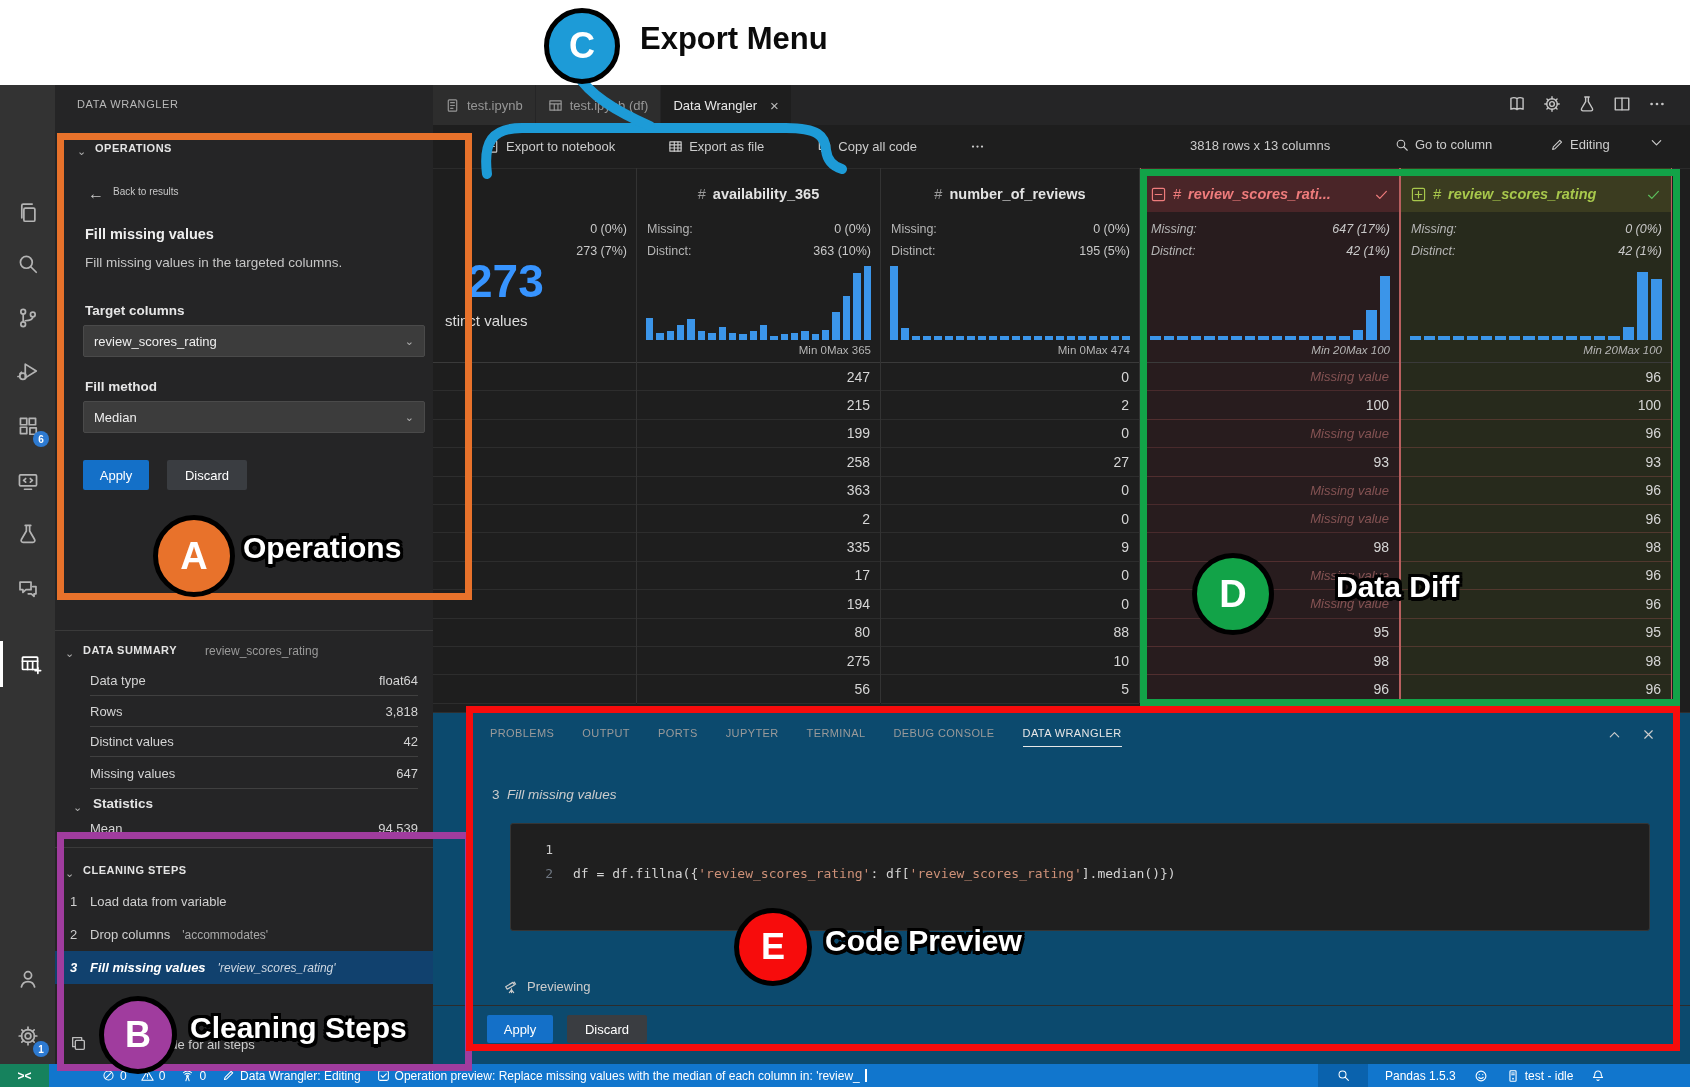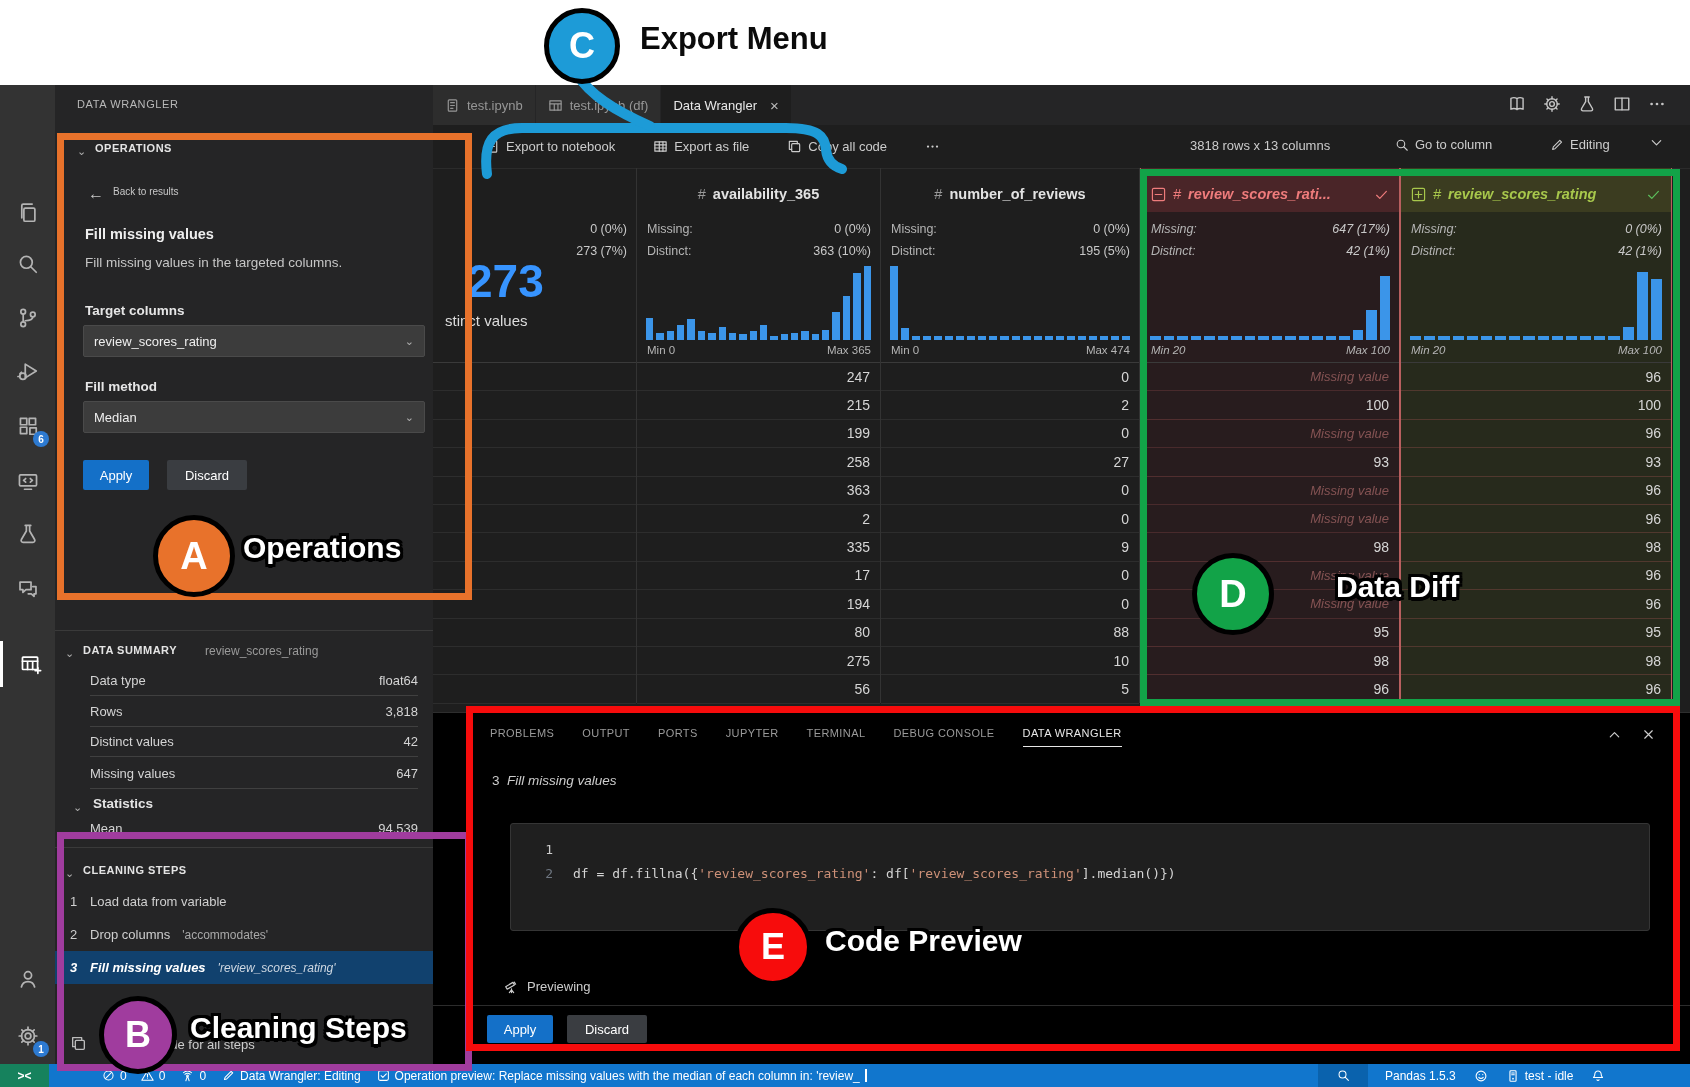--- a/index.html
+++ b/index.html
@@ -39,39 +39,39 @@
   
   .gridcol{position:absolute;top:168px;height:535px;box-sizing:border-box;}
   .gc-sep{border-right:1px solid #333333;}
   .gc-name{position:absolute;left:0;right:0;top:12px;height:28px;display:flex;align-items:center;justify-content:center;
            font-size:14.5px;font-weight:bold;color:#e3e3e3;gap:7px;}
   .gc-hash{color:#9a9a9a;font-weight:normal;}
   .gc-stat{position:absolute;left:10px;right:9px;display:flex;justify-content:space-between;font-size:12.5px;color:#c8c8c8;text-align:right;}
   .gc-stat .lbl{color:#b5b5b5;}
   .hist{position:absolute;left:9px;right:9px;top:98px;height:74px;display:flex;align-items:flex-end;gap:3px;}
   .hist .bar{flex:1;background:#3b95e9;}
-  .minmax{position:absolute;left:10px;right:9px;top:176px;display:flex;justify-content:space-between;font-size:11.5px;color:#b5b5b5;}
+  .minmax{position:absolute;left:10px;right:9px;top:176px;display:flex;justify-content:flex-end;font-size:11.5px;color:#b5b5b5;}
   .cells{position:absolute;left:0;right:0;top:194px;border-top:1px solid #3a3a3a;}
   .cell{height:27.4px;border-bottom:1px solid #2d2d2d;display:flex;align-items:center;justify-content:flex-end;
         padding-right:10px;font-size:14px;color:#d6d6d6;}
   .col-removed{background:#281c1e;border-left:1px solid #b85f5f;border-right:1px solid #b85f5f;}
   .col-removed .dhead{position:absolute;left:0;right:0;top:0;height:44px;background:#4a2528;}
   .col-removed .gc-name{color:#ef7c7c;justify-content:flex-start;padding:0 10px;font-style:italic;}
   .col-removed .cell{border-bottom:1px solid rgba(190,95,95,.28);padding-left:16px;}
   .col-added{background:#272a1c;border-left:1px solid #b85f5f;border-right:1px solid #b85f5f;}
   .col-added .dhead{position:absolute;left:0;right:0;top:0;height:44px;background:#3b3c20;}
   .col-added .gc-name{color:#a8c84c;justify-content:flex-start;padding:0 10px;font-style:italic;}
   .col-added .cell{border-bottom:1px solid rgba(190,95,95,.28);}
   .dstat{font-style:italic;}
   .missingcell{font-style:italic;color:#9b6060;opacity:.8;font-size:13px;}
   .tooltip273{position:absolute;left:445px;top:258px;z-index:5;}
   .tt-big{font-size:46px;font-weight:bold;color:#3794ff;padding-left:22px;line-height:1;}
   .tt-lbl{font-size:15px;color:#dddddd;margin-top:8px;}
   
-  .bpanel{position:absolute;left:433px;top:712px;width:1257px;height:352px;background:#000000;border-top:1px solid #2e2e2e;}
+  .bpanel{position:absolute;left:433px;top:712px;width:1257px;height:352px;background:#0c4a6e;border-top:1px solid #2e2e2e;}
   .bp-tabs{position:absolute;left:57px;top:14px;display:flex;gap:28px;font-size:11px;letter-spacing:.4px;color:#9a9a9a;}
   .bp-tab{padding-bottom:7px;}
   .bp-tab.active{color:#e7e7e7;border-bottom:1.5px solid #e7e7e7;}
   .codebox{position:absolute;left:77px;top:110px;right:40px;height:106px;background:#1f1f1f;border:1px solid #353535;border-radius:3px;}
   .codeline{display:flex;font-family:"DejaVu Sans Mono",monospace;font-size:13px;line-height:24px;}
   .lnum{width:42px;text-align:right;padding-right:20px;color:#6e7681;flex:none;}
   .lnum.first{color:#cccccc;}
   .seg-comment{color:#6a9955;}
   .seg-code{color:#d4d4d4;}
   .seg-string{color:#ce9178;}
@@ -307,21 +307,21 @@
       <span>
         <svg class="icon" width="18" height="18" viewBox="0 0 16 16" fill="none" stroke="currentColor" stroke-width="1.25" stroke-linecap="round" stroke-linejoin="round">
           <circle cx="3.2" cy="8" r="1.2" fill="currentColor" stroke="none"></circle>
           <circle cx="8" cy="8" r="1.2" fill="currentColor" stroke="none"></circle>
           <circle cx="12.8" cy="8" r="1.2" fill="currentColor" stroke="none"></circle>
         </svg>
       </span>
     </div>
 
   <div class="toolbar">
-    <div id="toolbar-left" style="position:absolute;left:52px;top:0;height:43px;display:flex;align-items:center;gap:38px;">
+    <div id="toolbar-left" style="position:absolute;left:52px;top:0;height:43px;display:flex;align-items:center;gap:53px;">
         <div class="tb-item">
           <svg class="icon" width="15" height="15" viewBox="0 0 16 16" fill="none" stroke="currentColor" stroke-width="1.25" stroke-linecap="round" stroke-linejoin="round">
             <rect x="3.5" y="2" width="9" height="12" rx="1"></rect>
             <path d="M6 5h4M6 8h4"></path>
           </svg>
           <span>Export to notebook</span>
         </div>
         <div class="tb-item">
           <svg class="icon" width="15" height="15" viewBox="0 0 16 16" fill="none" stroke="currentColor" stroke-width="1.25" stroke-linecap="round" stroke-linejoin="round">
             <rect x="2" y="3" width="12" height="10"></rect>
@@ -651,21 +651,21 @@
     <div class="abs" style="right:68px;top:14px;color:#cccccc;" id="panel-chevup">
         <svg class="icon" width="15" height="15" viewBox="0 0 16 16" fill="none" stroke="currentColor" stroke-width="1.25" stroke-linecap="round" stroke-linejoin="round">
           <path d="M3.5 10.5L8 6l4.5 4.5"></path>
         </svg>
       </div>
     <div class="abs" style="right:34px;top:14px;color:#cccccc;" id="panel-close">
         <svg class="icon" width="15" height="15" viewBox="0 0 16 16" fill="none" stroke="currentColor" stroke-width="1.25" stroke-linecap="round" stroke-linejoin="round">
           <path d="M4 4l8 8M12 4l-8 8"></path>
         </svg>
       </div>
-    <div class="abs" style="left:59px;top:60px;font-size:13.5px;color:#cccccc;">
+    <div class="abs" style="left:59px;top:74px;font-size:13.5px;color:#cccccc;">
       <span>3</span>&nbsp;&nbsp;<i>Fill missing values</i>
     </div>
     <div class="codebox">
         <div id="code-lines" style="padding-top:14px;">
           <div class="codeline">
             <span class="lnum first">1</span>
           </div>
           <div class="codeline">
             <span class="lnum">2</span>
             <span class="seg-code">df = df.fillna({</span>

